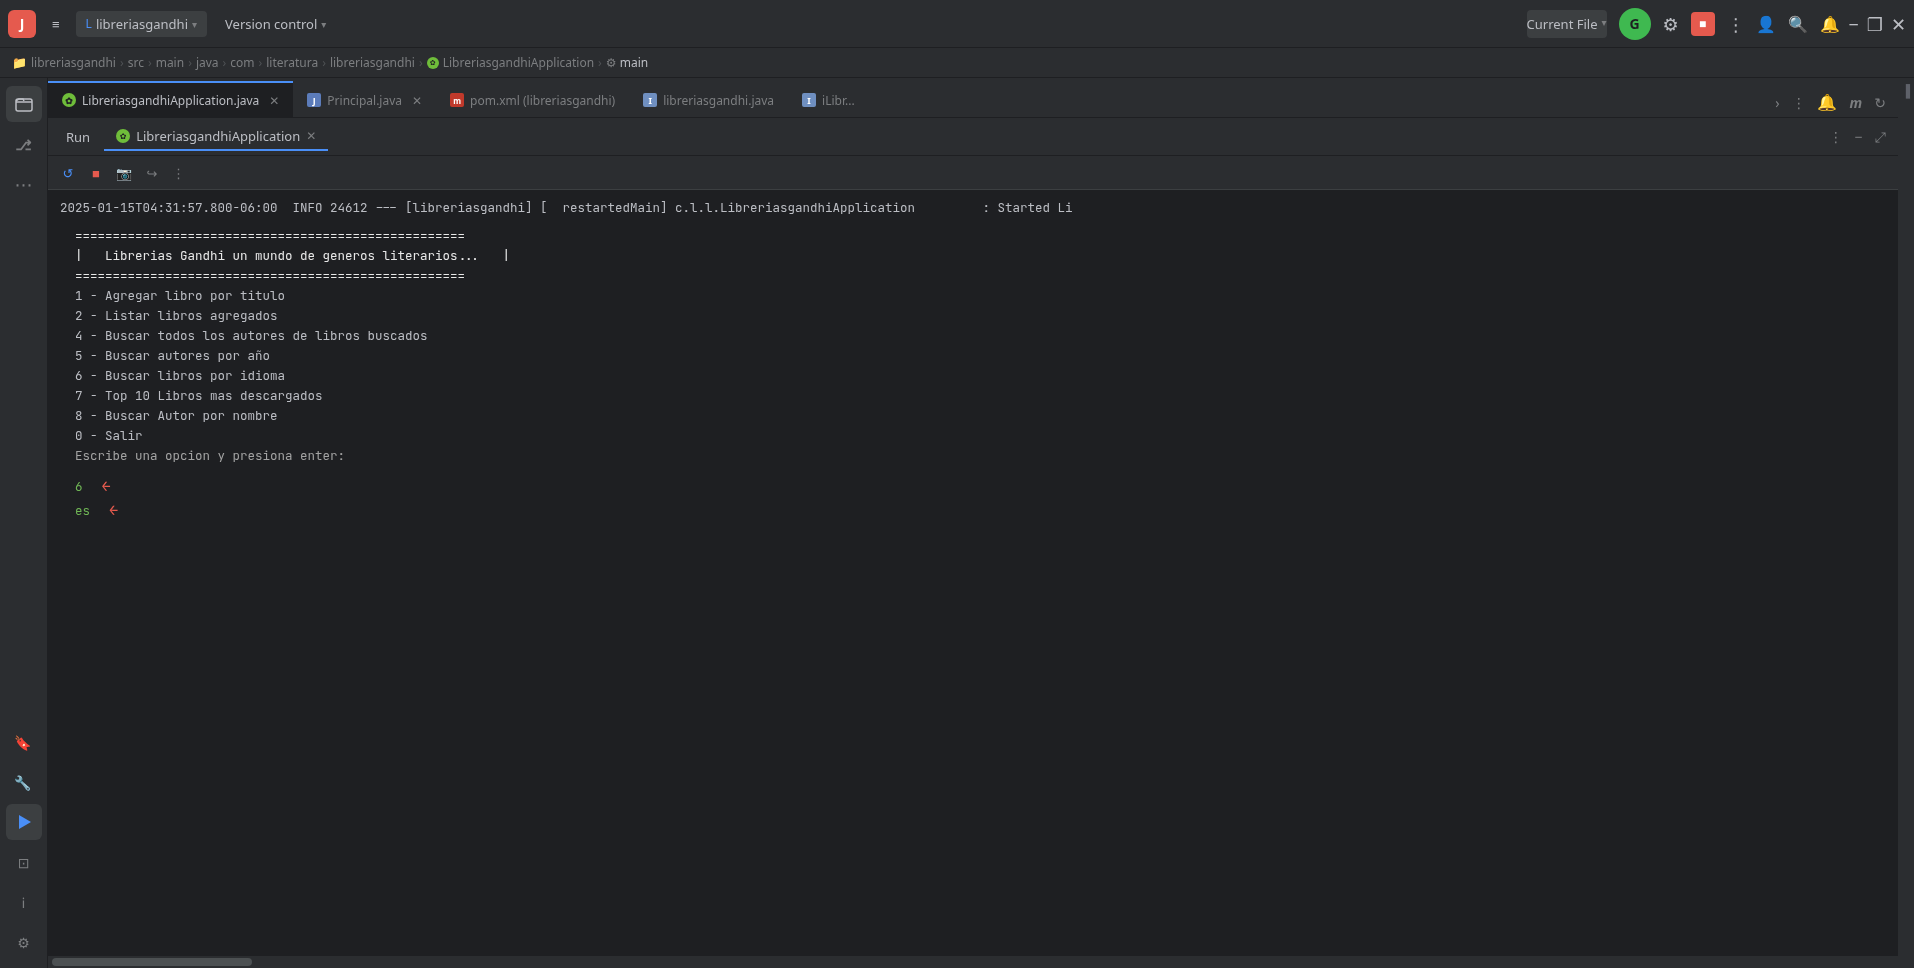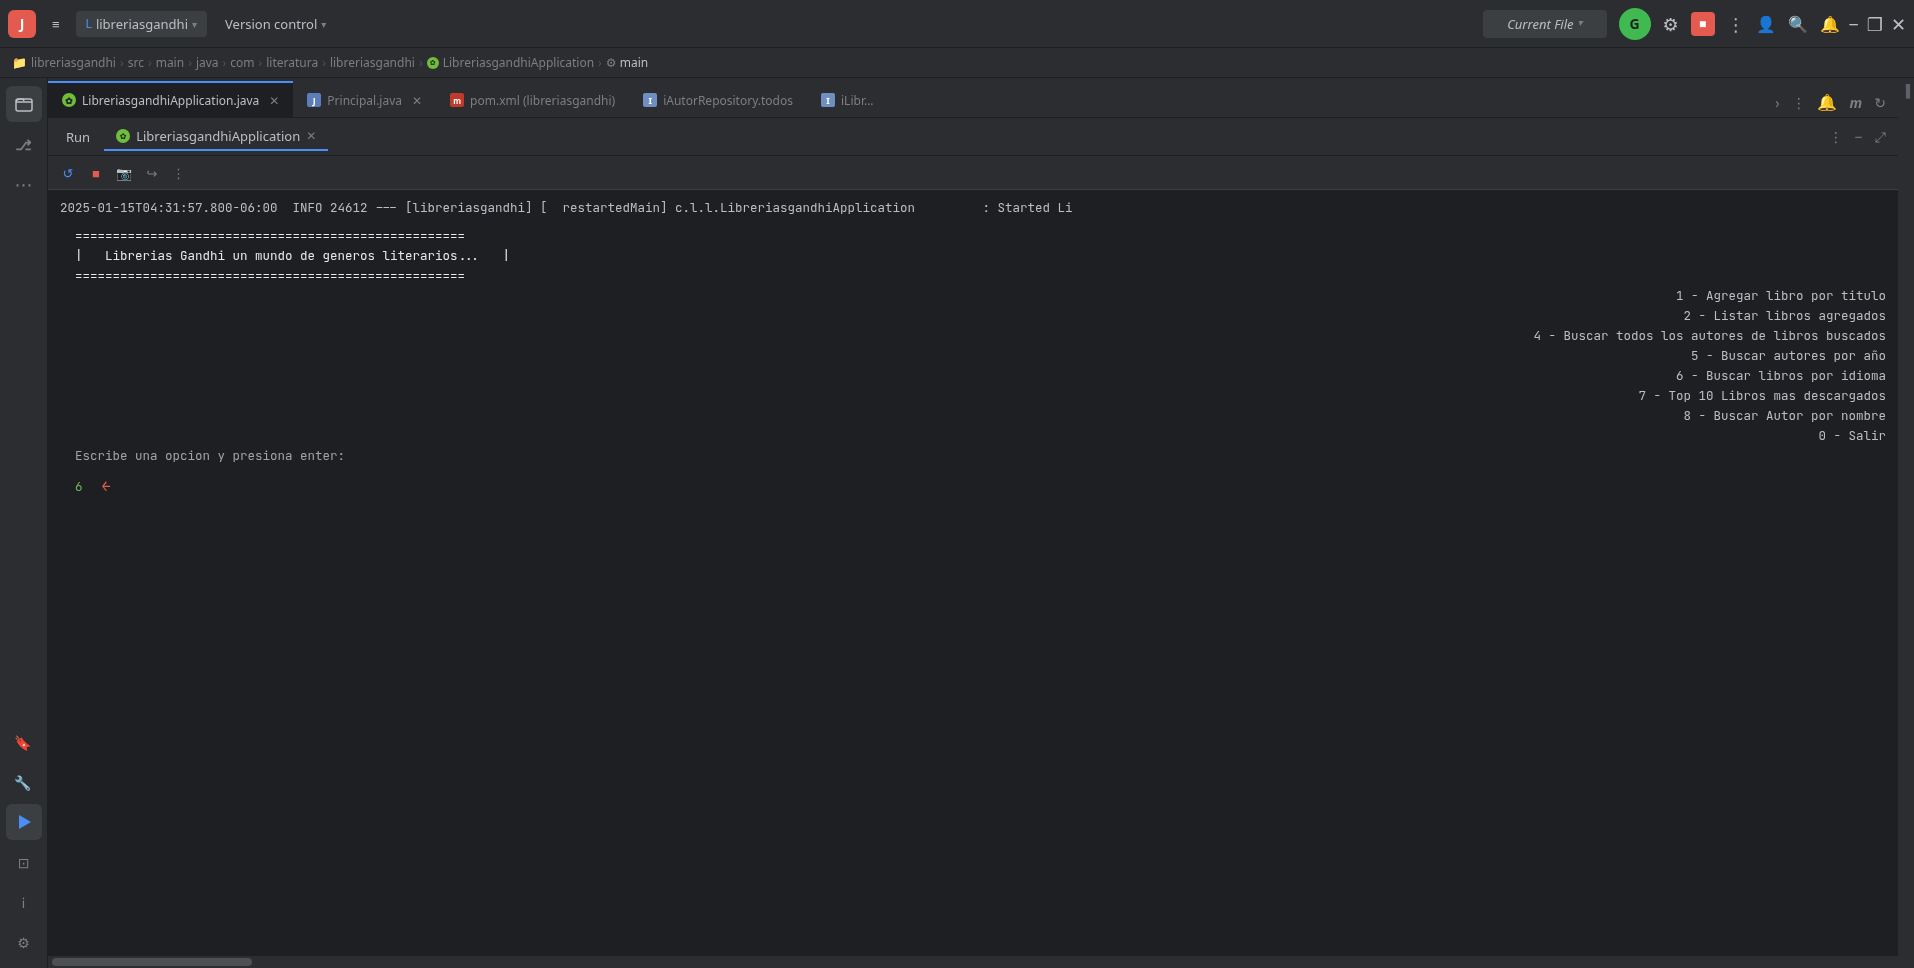--- a/index.html
+++ b/index.html
@@ -41,21 +41,21 @@
       padding: 4px 10px; border-radius: 4px; cursor: pointer;
     }
     .titlebar-version {
       display: flex; align-items: center; gap: 4px; cursor: pointer;
       padding: 4px 10px; border-radius: 4px;
     }
     .chevron { font-size: 10px; color: #7c7e80; }
     .spacer { flex: 1; }
     .current-file-btn {
       display: flex; align-items: flex-start; gap: 4px; background: #3c3f41;
-      padding: 5px 24px; border-radius: 4px; cursor: pointer; font-size: 13px; font-style: italic;
+      padding: 5px 0; border-radius: 4px; cursor: pointer; font-size: 13px;
     }
     .titlebar-actions {
       display: flex; align-items: center; gap: 12px; color: #bcbec4;
     }
     .titlebar-actions span { cursor: pointer; font-size: 16px; }
     .btn-close { color: #bcbec4; font-size: 18px; cursor: pointer; }
     .btn-minimize { color: #bcbec4; font-size: 18px; cursor: pointer; }
     .btn-maximize { color: #bcbec4; font-size: 18px; cursor: pointer; }
     .win-controls { display: flex; align-items: center; gap: 8px; }
 
@@ -199,21 +199,21 @@
       color: #bcbec4;
       overflow-y: auto;
       line-height: 1.6;
     }
     .console-line {
       white-space: pre;
       font-family: 'JetBrains Mono', 'Consolas', 'Courier New', monospace;
     }
     .console-line.info { color: #bcbec4; }
     .console-line.separator { color: #e8e8e8; }
-    .console-line.menu-item { color: #bcbec4; text-align: right; }
+    .console-line.menu-item { color: #bcbec4; }
     .console-line.prompt { color: #a3a3a3; }
     .console-line.empty { height: 8px; }
 
     
     .right-gutter {
       width: 16px;
       background: #2b2d30;
       display: flex;
       flex-direction: column;
       align-items: center;
@@ -377,21 +377,21 @@
         <span class="tab-icon-java">J</span>
         <span>Principal.java</span>
         <span class="tab-close">✕</span>
       </div>
       <div class="tab">
         <span class="tab-icon-maven">m</span>
         <span>pom.xml (libreriasgandhi)</span>
       </div>
       <div class="tab">
         <span class="tab-icon-iface">I</span>
-        <span>iAutorRepository.todos</span>
+        <span>libreriasgandhi.java</span>
       </div>
       <div class="tab">
         <span class="tab-icon-iface">I</span>
         <span>iLibr...</span>
       </div>
       <div class="tab-bar-actions">
         <span>›</span>
         <span>⋮</span>
         <span style="font-size:16px;">🔔</span>
         <span style="font-size:14px;font-weight:bold;font-style:italic;color:#7c7e80;">m</span>
@@ -435,20 +435,21 @@
           <div class="console-line menu-item">  2 - Listar libros agregados</div>
           <div class="console-line menu-item">  4 - Buscar todos los autores de libros buscados</div>
           <div class="console-line menu-item">  5 - Buscar autores por año</div>
           <div class="console-line menu-item">  6 - Buscar libros por idioma</div>
           <div class="console-line menu-item">  7 - Top 10 Libros mas descargados</div>
           <div class="console-line menu-item">  8 - Buscar Autor por nombre</div>
           <div class="console-line menu-item">  0 - Salir</div>
           <div class="console-line prompt">  Escribe una opcion y presiona enter:</div>
           <div class="console-line empty" style="line-height: 0.8;">&nbsp;</div>
           <div class="console-line input-with-arrow" style="color: rgb(111, 181, 85);">  6<span class="arrow-indicator" style="color: rgb(229, 90, 78);"> ←</span></div>
+          <div class="console-line input-with-arrow" style="color: rgb(111, 181, 85);">  es<span class="arrow-indicator" style="color: rgb(229, 90, 78);"> ←</span></div>
         </div>
 
       <div class="console-scrollbar-h">
         <div class="scrollbar-thumb-h"></div>
       </div>
     </div>
   </div>
 
   <div class="right-gutter">
     <div class="right-gutter-icon">▐</div>

